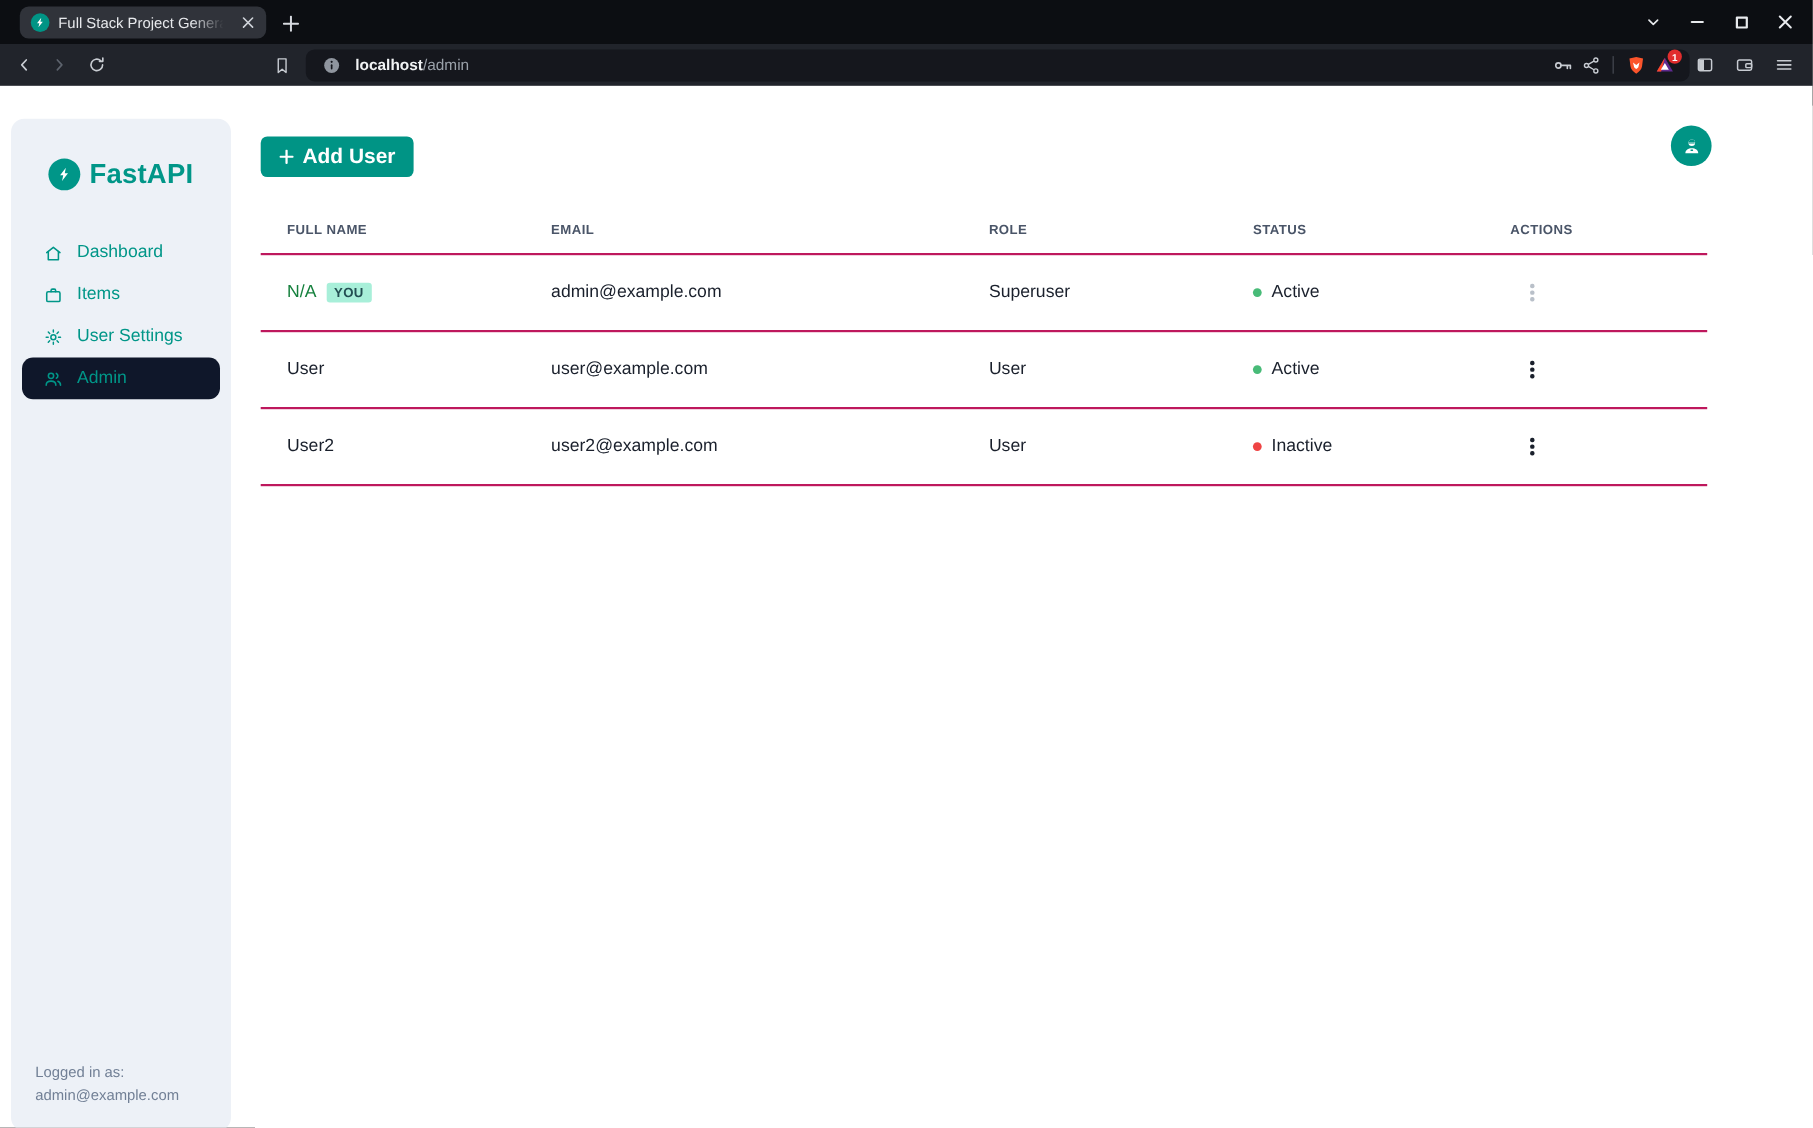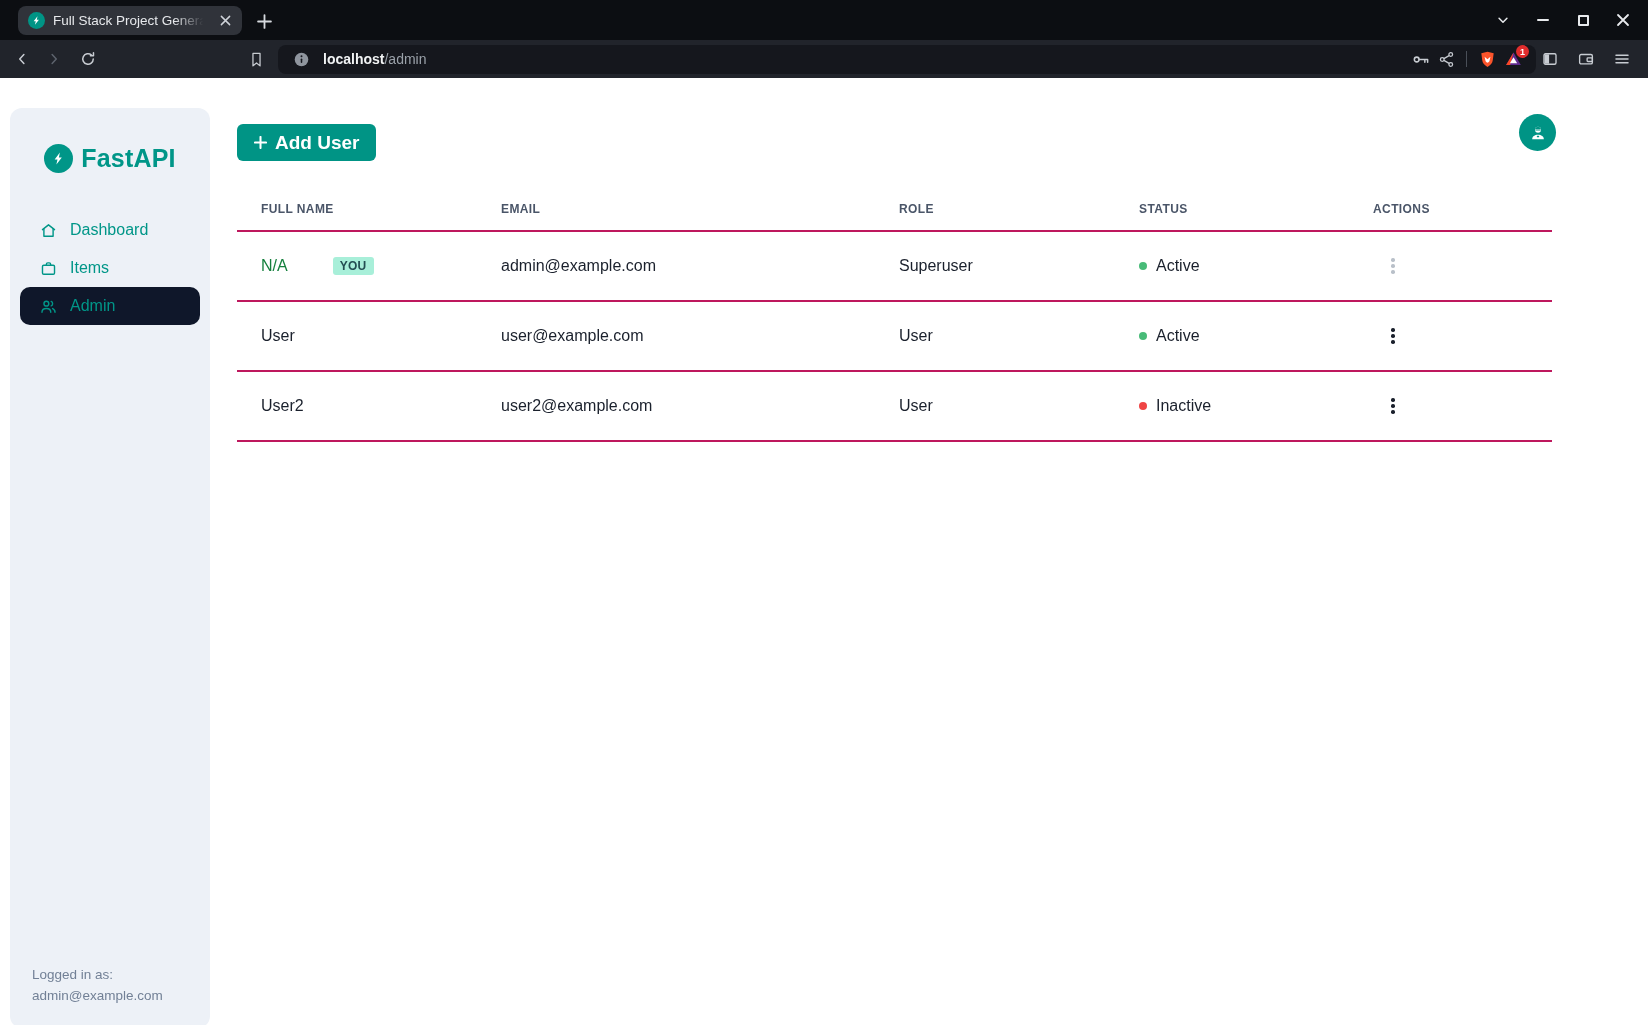--- a/index.html
+++ b/index.html
@@ -71,21 +71,21 @@
   
   .table { margin-top:26px; width:1315px; }
   .trow { display:flex; align-items:center; border-bottom:2px solid #be185d; }
   .thead { height:45px; align-items:flex-end; padding-bottom:14px; }
   .tbody-row { height:70px; }
   .c1{width:240px;} .c2{width:398px;} .c3{width:240px;} .c4{width:234px;} .c5{width:203px;}
   .cell { padding-left:24px; font-size:16px; color:#1a202c; display:flex; align-items:center; gap:9px; }
   .th { font-size:12px; font-weight:bold; color:#4a5568; letter-spacing:.4px; text-transform:uppercase; }
   .na { color:#15803d; }
   .you-badge { background:#a8efd9; color:#234e52; font-size:12px; font-weight:bold; letter-spacing:.3px;
-               padding:2px 7px; border-radius:3px;margin-left:36px; }
+               padding:2px 7px; border-radius:3px; }
   .you-badge:empty { display:none; }
   .dot { width:8px; height:8px; border-radius:50%; flex:none; }
   .dot-active { background:#48bb78; }
   .dot-inactive { background:#ef4444; }
   .dots-btn { background:none; border:none; margin-left:12px; padding:6px; cursor:pointer; color:#1a202c; }
   .dots-btn.disabled { color:#b9c0c9; cursor:default; }
   .dots { display:flex; flex-direction:column; gap:2.5px; align-items:center; }
   .dots i { width:3.5px; height:3.5px; border-radius:50%; background:currentColor; display:block; }
 
   svg { display:block; }
@@ -243,20 +243,29 @@
         </div>
         <div class="nav-item">
           <span class="nicon">
             <svg width="17" height="17" viewBox="0 0 24 24" stroke="#009688" stroke-width="2" fill="none" stroke-linecap="round" stroke-linejoin="round">
                 <rect x="3.5" y="7.5" width="17" height="12.5" rx="1.8"></rect>
                 <path d="M9 7.5V6a2 2 0 0 1 2-2h2a2 2 0 0 1 2 2v1.5"></path>
               </svg>
           </span>
           <span>Items</span>
         </div>
+        <div class="nav-item">
+          <span class="nicon">
+            <svg width="17" height="17" viewBox="0 0 24 24" stroke="#009688" stroke-width="1.9" fill="none" stroke-linecap="round">
+                <circle cx="12" cy="12" r="3.2"></circle>
+                <path d="M12 2.8v2.6M12 18.6v2.6M2.8 12h2.6M18.6 12h2.6M5.5 5.5l1.8 1.8M16.7 16.7l1.8 1.8M18.5 5.5l-1.8 1.8M7.3 16.7l-1.8 1.8"></path>
+              </svg>
+          </span>
+          <span>User Settings</span>
+        </div>
         <div class="nav-item active">
           <span class="nicon">
             <svg width="17" height="17" viewBox="0 0 24 24" stroke="#009688" stroke-width="2" fill="none" stroke-linecap="round" stroke-linejoin="round">
                 <circle cx="9" cy="8" r="3.4"></circle>
                 <path d="M2.8 20c0-3.4 2.8-5.2 6.2-5.2s6.2 1.8 6.2 5.2"></path>
                 <path d="M15.8 4.9a3.4 3.4 0 0 1 0 6.2M17.8 14.9c2 .8 3.4 2.3 3.4 5.1"></path>
               </svg>
           </span>
           <span>Admin</span>
         </div>

